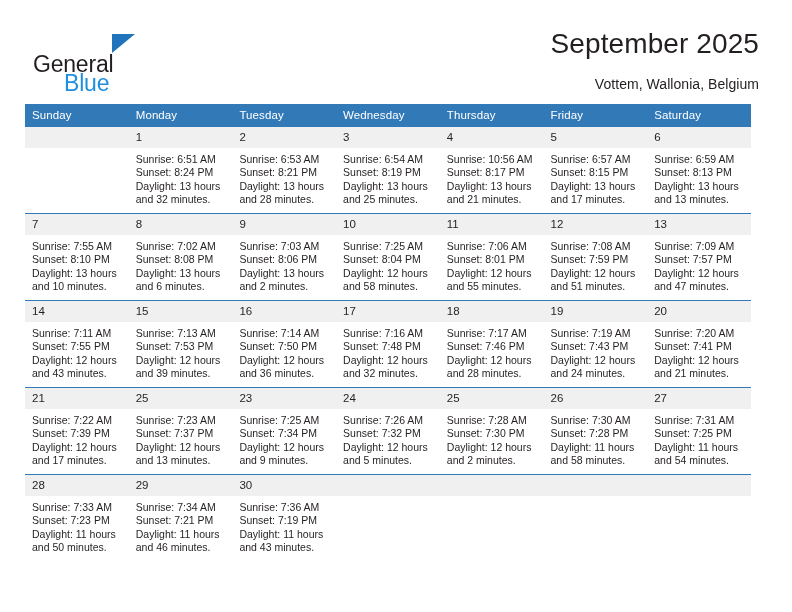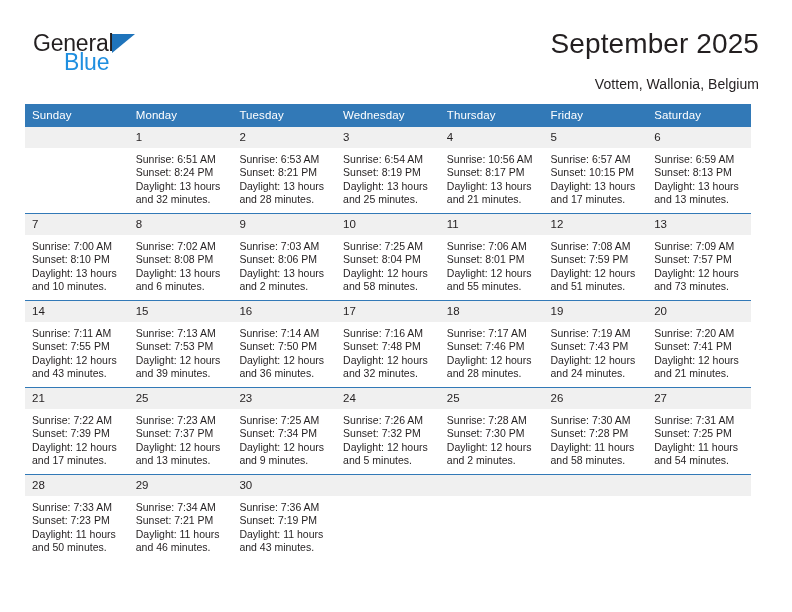--- a/index.html
+++ b/index.html
@@ -34,20 +34,21 @@
     position: relative;
     width: 140px;
     padding-top: 6px;
   }
   .logo-general {
     font-size: 23px;
     color: #231f20;
     letter-spacing: -0.2px;
     line-height: 1;
     display: inline-block;
+    margin-top: 21px;
   }
   .logo-tri {
     display: inline-block;
     width: 0;
     height: 0;
     border-left: 23px solid #1f74bb;
     border-bottom: 19px solid transparent;
     vertical-align: top;
     margin-left: -1px;
     margin-top: 2px;
@@ -200,40 +201,40 @@
                 <div>Sunrise: 10:56 AM</div>
                 <div>Sunset: 8:17 PM</div>
                 <div>Daylight: 13 hours</div>
                 <div>and 21 minutes.</div>
               </div>
             </td>
             <td class="day">
               <div class="daynum">5</div>
               <div class="info">
                 <div>Sunrise: 6:57 AM</div>
-                <div>Sunset: 10:15 PM</div>
+                <div>Sunset: 8:15 PM</div>
                 <div>Daylight: 13 hours</div>
                 <div>and 17 minutes.</div>
               </div>
             </td>
             <td class="day">
               <div class="daynum">6</div>
               <div class="info">
                 <div>Sunrise: 6:59 AM</div>
                 <div>Sunset: 8:13 PM</div>
                 <div>Daylight: 13 hours</div>
                 <div>and 13 minutes.</div>
               </div>
             </td>
           </tr>
           <tr>
             <td class="day">
               <div class="daynum">7</div>
               <div class="info">
-                <div>Sunrise: 7:00 AM</div>
+                <div>Sunrise: 7:55 AM</div>
                 <div>Sunset: 8:10 PM</div>
                 <div>Daylight: 13 hours</div>
                 <div>and 10 minutes.</div>
               </div>
             </td>
             <td class="day">
               <div class="daynum">8</div>
               <div class="info">
                 <div>Sunrise: 7:02 AM</div>
                 <div>Sunset: 8:08 PM</div>
@@ -276,21 +277,21 @@
                 <div>Daylight: 12 hours</div>
                 <div>and 51 minutes.</div>
               </div>
             </td>
             <td class="day">
               <div class="daynum">13</div>
               <div class="info">
                 <div>Sunrise: 7:09 AM</div>
                 <div>Sunset: 7:57 PM</div>
                 <div>Daylight: 12 hours</div>
-                <div>and 73 minutes.</div>
+                <div>and 47 minutes.</div>
               </div>
             </td>
           </tr>
           <tr>
             <td class="day">
               <div class="daynum">14</div>
               <div class="info">
                 <div>Sunrise: 7:11 AM</div>
                 <div>Sunset: 7:55 PM</div>
                 <div>Daylight: 12 hours</div>

